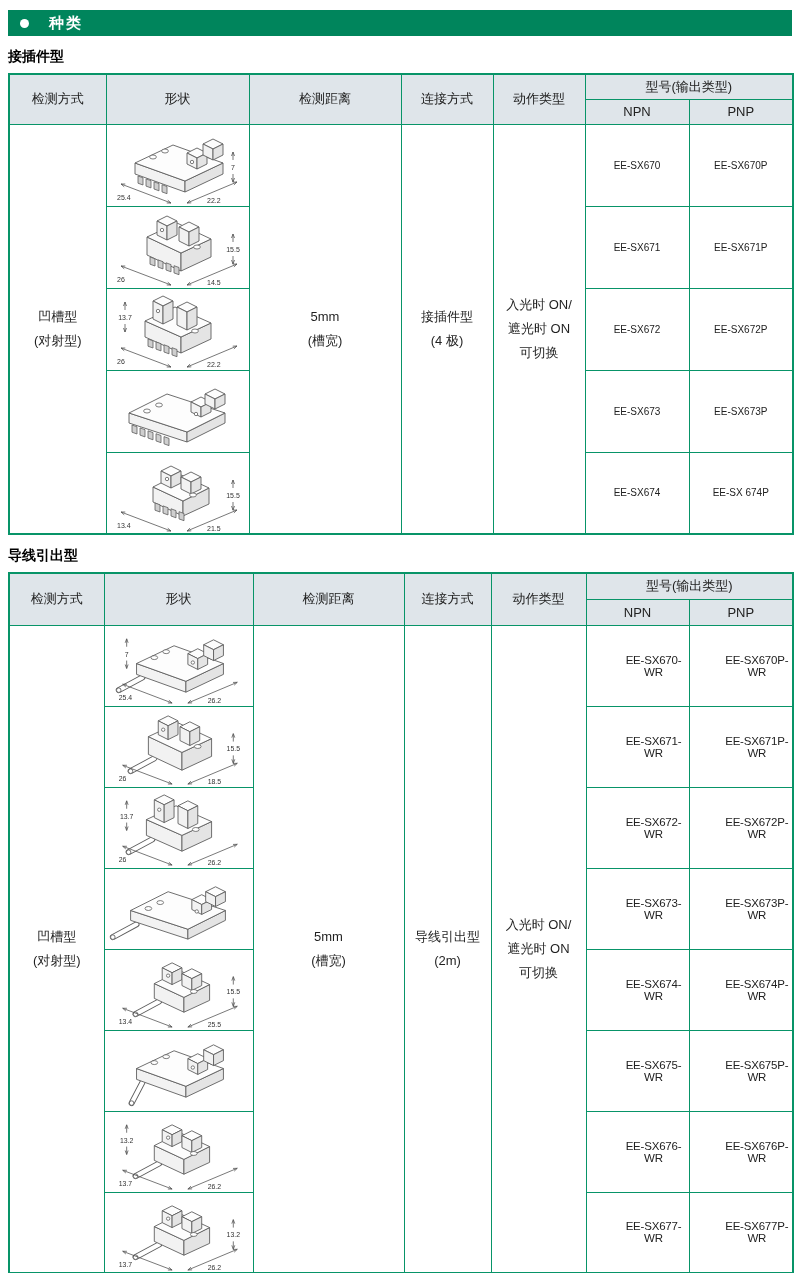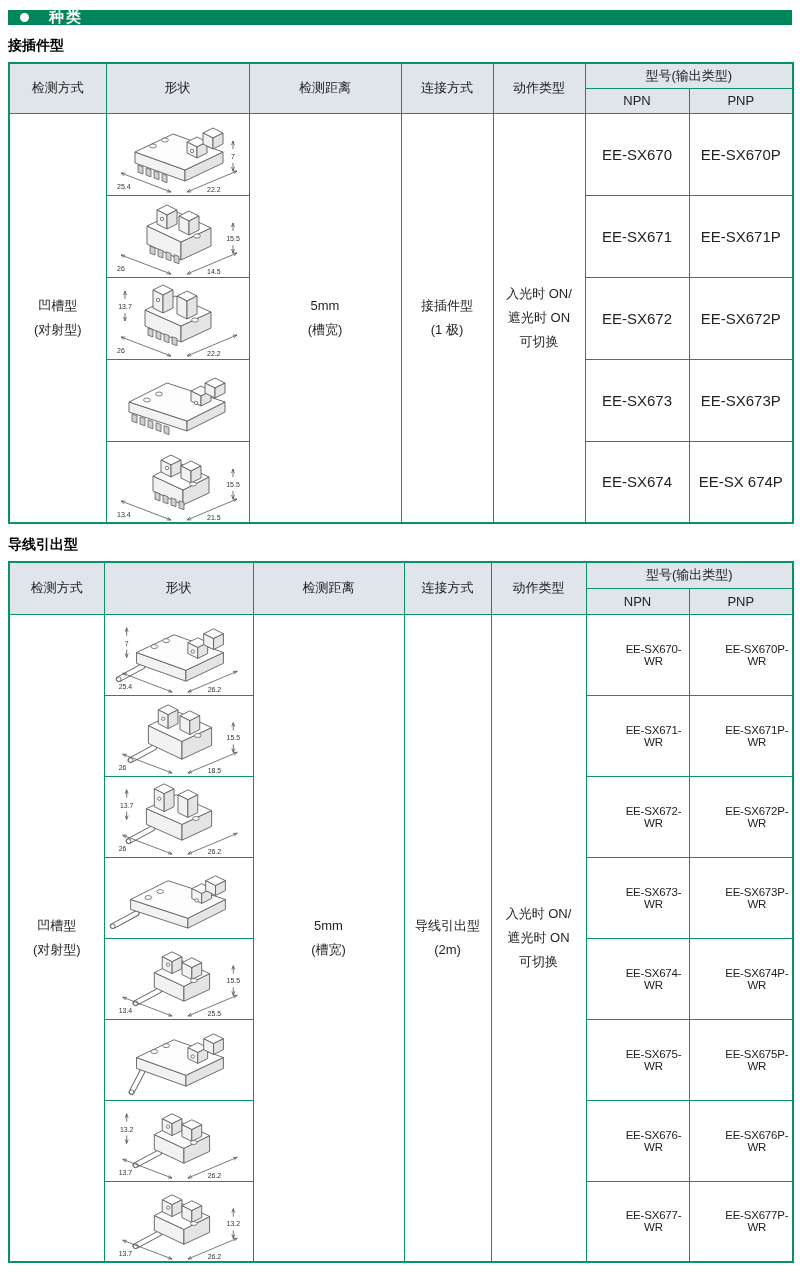--- a/index.html
+++ b/index.html
@@ -9,42 +9,42 @@
     --ink:#1f1f1f;
   }
   *{box-sizing:border-box;}
   html,body{margin:0;padding:0;}
   body{
     width:800px;height:1273px;background:#fff;
     font-family:"Liberation Sans","DejaVu Sans",sans-serif;color:var(--ink);
   }
   .page{padding:10px 8px 0 8px;}
   .title-bar{
-    background:var(--bar);height:15px;display:flex;align-items:center;
+    background:var(--bar);height:26px;display:flex;align-items:center;
     padding:0 12px;margin-bottom:12px;
   }
   .bullet{width:9px;height:9px;border-radius:50%;background:#fff;flex:0 0 auto;}
   .title-text{color:#fff;font-weight:bold;font-size:15px;margin-left:20px;letter-spacing:2px;}
   .sub-label{font-weight:bold;font-size:14px;color:#000;margin:12px 0 7px 0;}
   table.t{
     border-collapse:collapse;table-layout:fixed;width:784px;background:#fff;
     border:2px solid var(--g);
   }
   table.t th,table.t td{
     border:1px solid var(--g);text-align:center;vertical-align:middle;
     padding:0;overflow:hidden;
   }
   table.t thead th{
     background:var(--hbg);font-weight:normal;font-size:13px;color:#222;
   }
   #t1 thead tr{height:25px;}
   #t2 thead tr{height:26px;}
   #t1 tbody tr{height:82px;}
   #t2 tbody tr{height:81px;}
-  td.model{font-size:15px;color:#222;}
+  td.model{font-size:10px;color:#222;}
   #t2 td.model{font-size:11.5px;letter-spacing:-0.2px;padding-left:32px;}
   td.zh div{line-height:24px;font-size:13px;}
   td.shape{padding:0;}
   td.shape svg{display:block;margin:0 auto;}
 </style>
 </head>
 <body>
 
 <div class="page">
 
@@ -123,21 +123,21 @@
               <line x1="126" y1="57" x2="127.5" y2="53" stroke="#555" stroke-width="0.8"></line>
               <text x="126" y="45" font-size="7" fill="#333" text-anchor="middle" font-family="&quot;Liberation Sans&quot;,sans-serif">7</text>
             </svg>
         </td>
         <td rowspan="5" class="zh">
           <div>5mm</div>
           <div>(槽宽)</div>
         </td>
         <td rowspan="5" class="zh">
           <div>接插件型</div>
-          <div>(1 极)</div>
+          <div>(4 极)</div>
         </td>
         <td rowspan="5" class="zh">
           <div>入光时 ON/</div>
           <div>遮光时 ON</div>
           <div>可切换</div>
         </td>
         <td class="model">EE-SX670</td>
         <td class="model">EE-SX670P</td>
       </tr>
       <tr>

